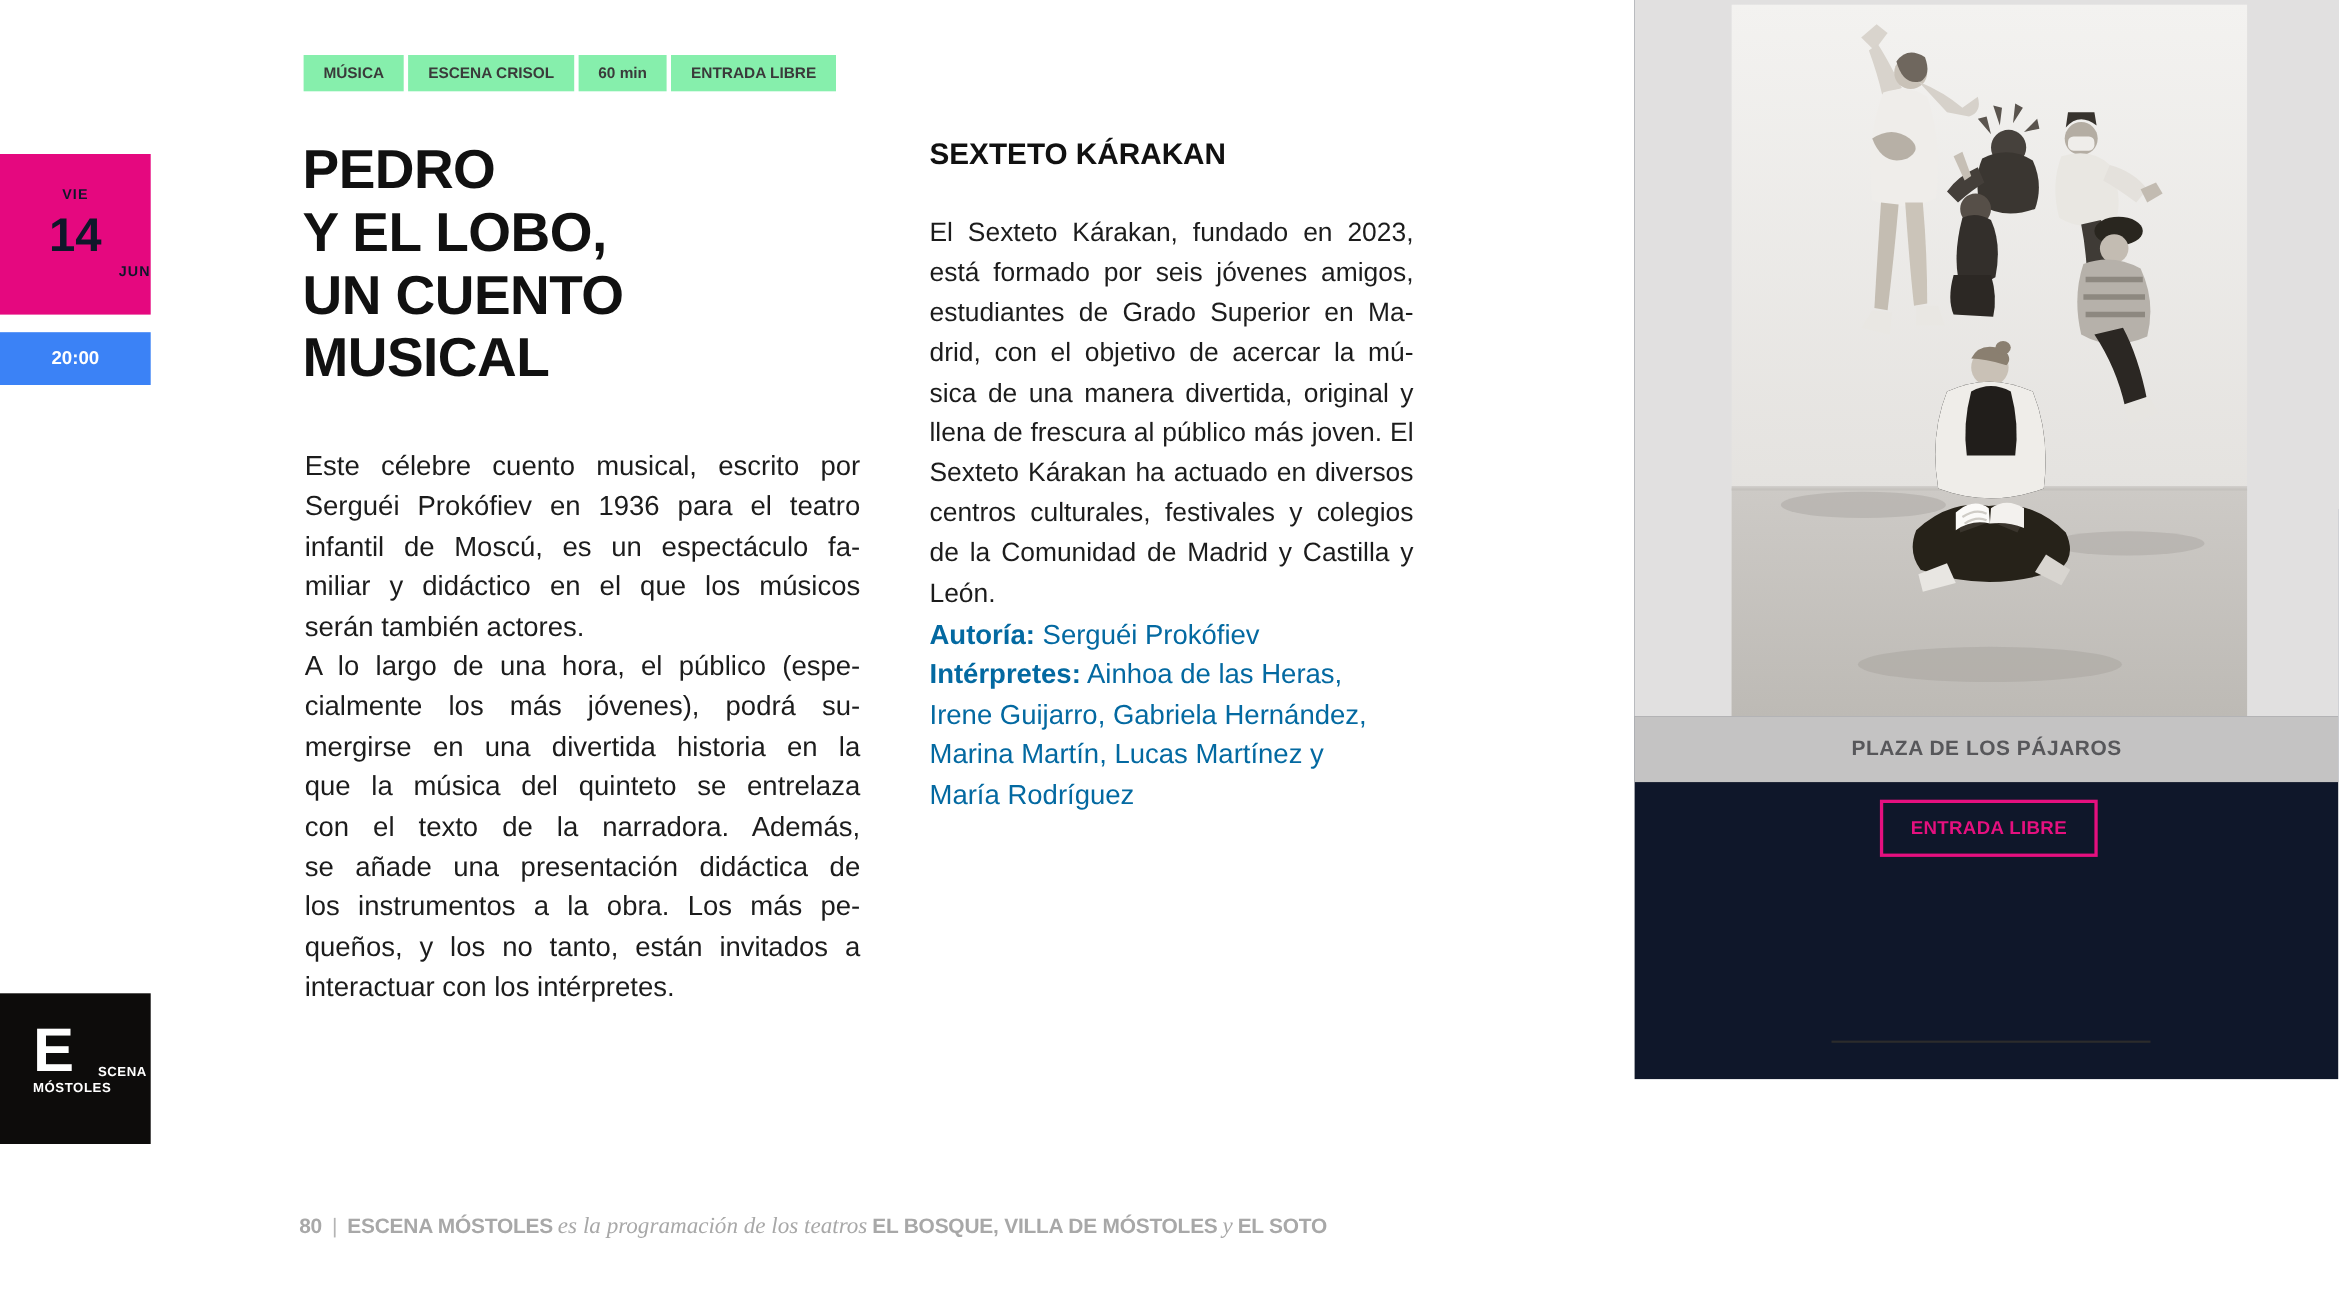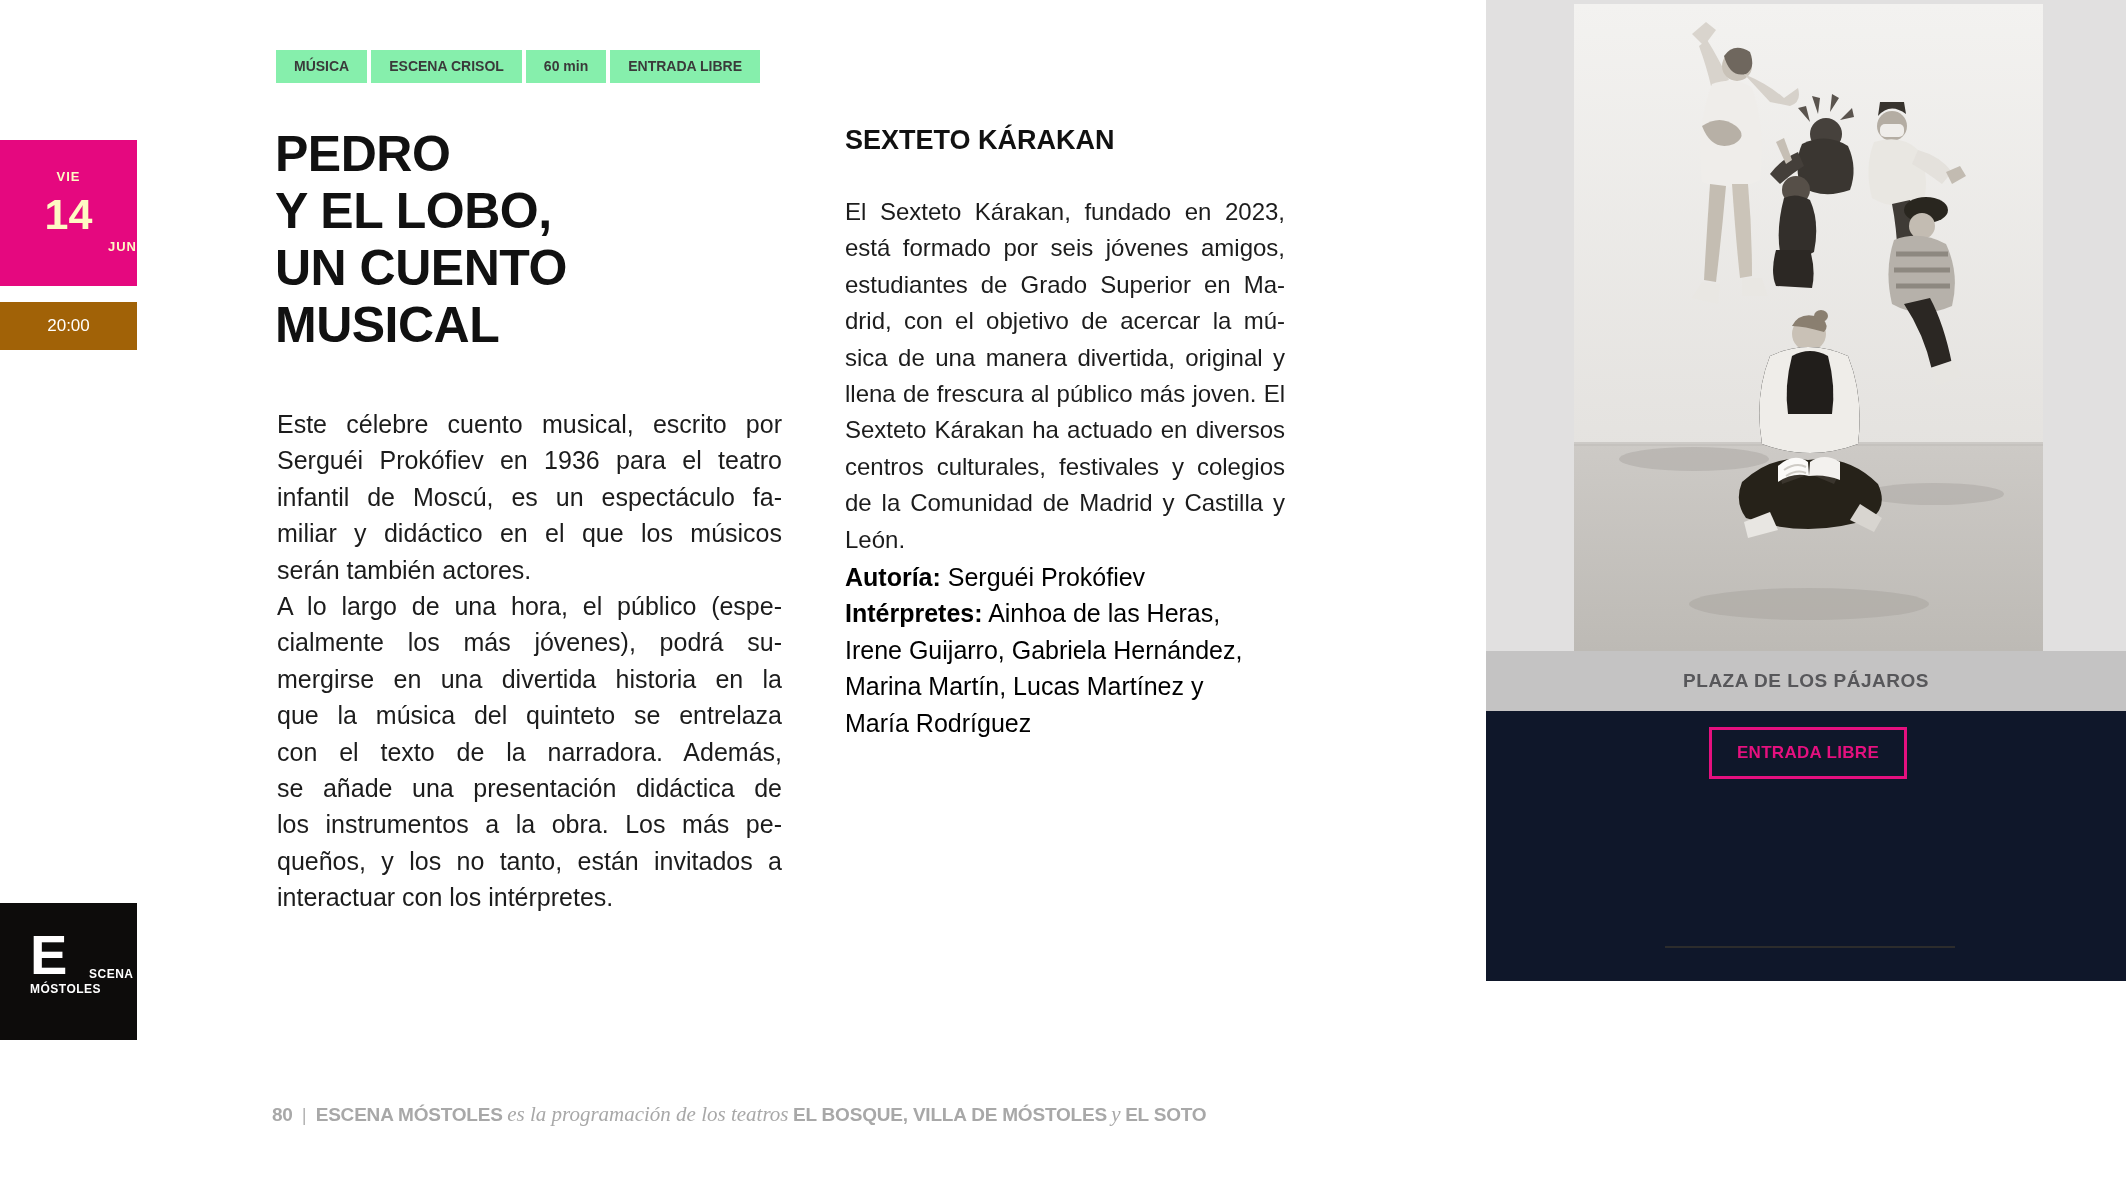--- a/index.html
+++ b/index.html
@@ -1,25 +1,25 @@
 <!DOCTYPE html>
 <html><head>
 <meta charset="utf-8">
 <style>
   html,body{margin:0;padding:0;background:#fff;}
   .page{position:relative;width:2126px;height:1182px;background:#ffffff;overflow:hidden;
         font-family:"Liberation Sans","DejaVu Sans",sans-serif;color:#1a1a1a;}
 
   
-  .date-badge{position:absolute;left:0;top:140px;width:137px;height:146px;background:#e5087f;color:#fef9c3;}
+  .date-badge{position:absolute;left:0;top:140px;width:137px;height:146px;background:#e5087f;color:#0f172a;}
   .date-badge .dow{position:absolute;top:29px;width:100%;text-align:center;font-size:13px;font-weight:bold;letter-spacing:1px;line-height:16px;}
   .date-badge .day{position:absolute;top:53px;width:100%;text-align:center;font-size:43px;font-weight:bold;line-height:42px;}
   .date-badge .mon{position:absolute;top:99px;width:100%;text-align:right;font-size:13px;font-weight:bold;letter-spacing:1px;line-height:16px;}
-  .time-badge{position:absolute;left:0;top:302px;width:137px;height:48px;background:#a16207;color:#fff;
-              display:flex;align-items:center;justify-content:center;font-size:17px;font-weight:normal;}
+  .time-badge{position:absolute;left:0;top:302px;width:137px;height:48px;background:#3b82f6;color:#fff;
+              display:flex;align-items:center;justify-content:center;font-size:17px;font-weight:bold;}
 
   
   .logo{position:absolute;left:0;top:903px;width:137px;height:137px;background:#0d0c0b;color:#fff;}
   .logo .big-e{position:absolute;left:30px;top:26px;font-size:56px;font-weight:bold;line-height:52px;}
   .logo .scena{position:absolute;left:57px;top:64px;font-size:12px;font-weight:bold;letter-spacing:.5px;margin-left:32px;}
   .logo .mostoles{position:absolute;left:30px;top:79px;font-size:12px;font-weight:bold;letter-spacing:.5px;text-align:center;}
 
   
   .tags{position:absolute;left:276px;top:50px;display:flex;gap:4px;}
   .tag{background:#86efac;color:#3a3a3a;font-size:14px;font-weight:bold;height:33px;line-height:33px;
@@ -28,21 +28,21 @@
   
   .title{position:absolute;left:275px;top:126px;color:#111;}
   .title div{font-size:50px;line-height:57px;font-weight:bold;letter-spacing:-.5px;white-space:nowrap;}
 
   
   .leftcol{position:absolute;left:277px;top:406px;width:505px;font-size:25px;line-height:36.4px;color:#1c1c1c;}
   .rightcol-heading{position:absolute;left:845px;top:125px;font-size:27px;font-weight:bold;color:#111;white-space:nowrap;}
   .rightcol-bio{position:absolute;left:845px;top:194px;width:440px;font-size:24px;line-height:36.4px;color:#1c1c1c;}
   .jlines div{text-align:justify;text-align-last:justify;white-space:nowrap;}
   .jlines div:last-child{text-align-last:left;}
-  .credits{position:absolute;left:845px;top:559px;width:470px;font-size:25px;line-height:36.4px;color:#000000;}
+  .credits{position:absolute;left:845px;top:559px;width:470px;font-size:25px;line-height:36.4px;color:#0369a1;}
   .credits b{font-weight:bold;}
 
   
   .footer{position:absolute;left:272px;top:1100px;height:28px;line-height:28px;color:#a8a8a8;white-space:nowrap;}
   .footer .b{font-size:19px;font-weight:bold;letter-spacing:-.2px;}
   .footer .sep{font-size:19px;font-weight:300;color:#b4b4b4;margin:0 9px;}
   .footer .it{font-family:"Liberation Serif","DejaVu Serif",serif;font-style:italic;font-size:21px;}
 
   
   .panel{position:absolute;left:1486px;top:0;width:640px;height:981px;background:#0f172a;}

